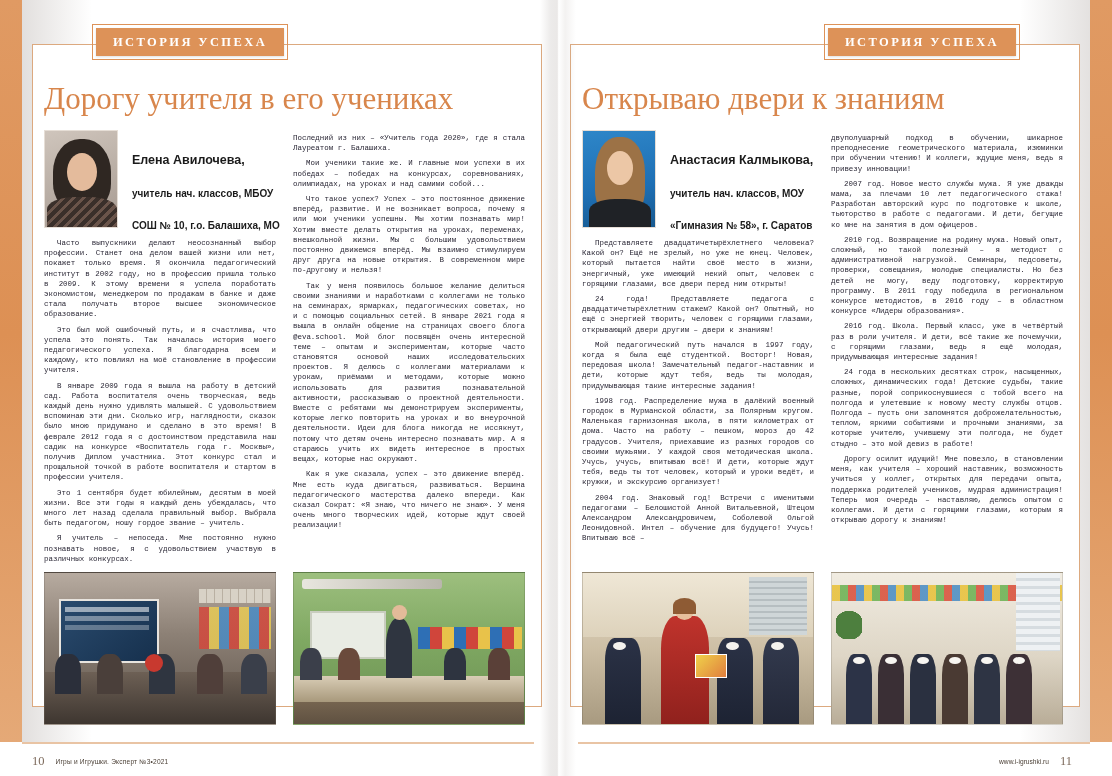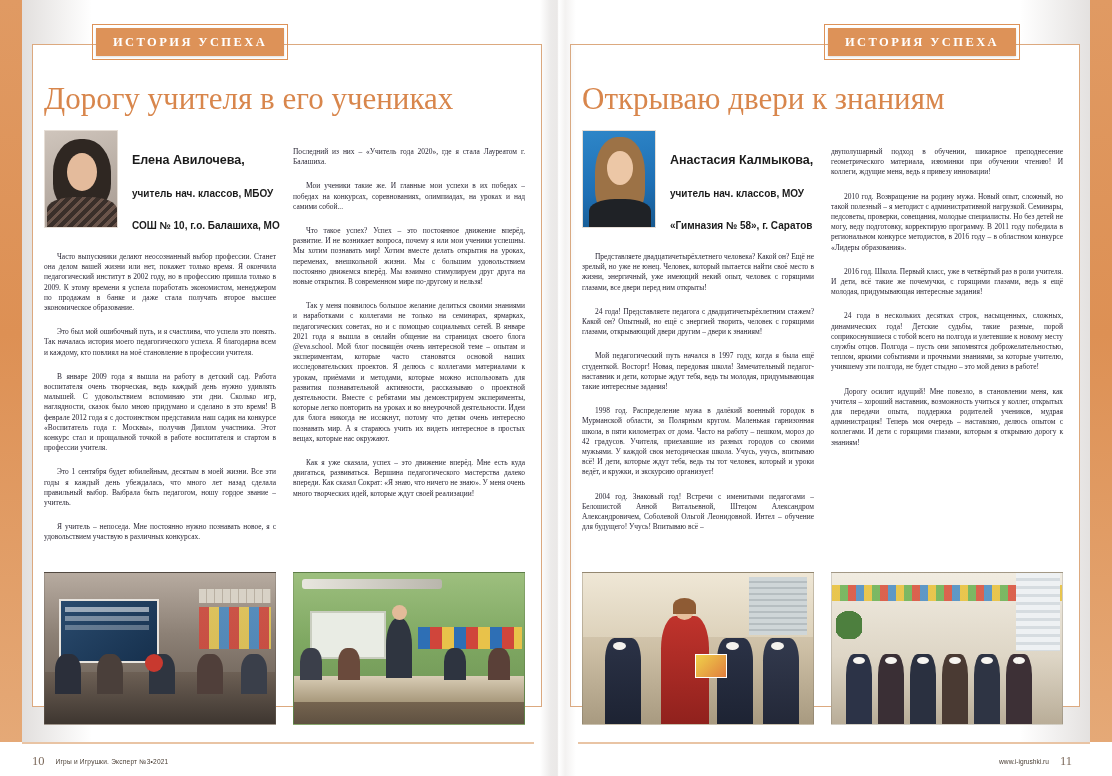--- a/index.html
+++ b/index.html
@@ -196,27 +196,27 @@
     top: 0;
     display: flex;
     gap: 17px;
   }
   .page-left  .cols { left: 44px; width: 482px; }
   .page-right .cols { left: 26px; width: 482px; }
 
   .col { width: 232px; }
 
   .col p, .col .para {
-    font-family: Liberation Serif, serif;
+    font-family: Liberation Mono, monospace;
     font-size: 7.45px;
     line-height: 10.2px;
     color: #221f2e;
     text-align: justify;
     text-justify: inter-word;
-    margin: 14px 0 5px 0;
+    margin: 0 0 5px 0;
     text-indent: 13px;
     hyphens: auto;
   }
   .col .para.no-indent { text-indent: 0; }
 
   
   .col-a { padding-top: 238px; }
   .col-b { padding-top: 133px; }
 
   
@@ -472,20 +472,21 @@
     <div class="cols">
       <div class="col col-a">
         <p class="para">Представляете двадцатичетырёхлетнего человека? Какой он? Ещё не зрелый, но уже не юнец. Человек, который пытается найти своё место в жизни, энергичный, уже имеющий некий опыт, человек с горящими глазами, все двери перед ним открыты!</p>
         <p class="para">24 года! Представляете педагога с двадцатичетырёхлетним стажем? Какой он? Опытный, но ещё с энергией творить, человек с горящими глазами, открывающий двери другим – двери к знаниям!</p>
         <p class="para">Мой педагогический путь начался в 1997 году, когда я была ещё студенткой. Восторг! Новая, передовая школа! Замечательный педагог-наставник и дети, которые ждут тебя, ведь ты молодая, придумывающая такие интересные задания!</p>
         <p class="para">1998 год. Распределение мужа в далёкий военный городок в Мурманской области, за Полярным кругом. Маленькая гарнизонная школа, в пяти километрах от дома. Часто на работу – пешком, мороз до 42 градусов. Учителя, приехавшие из разных городов со своими мужьями. У каждой своя методическая школа. Учусь, учусь, впитываю всё! И дети, которые ждут тебя, ведь ты тот человек, который и уроки ведёт, и кружки, и экскурсию организует!</p>
         <p class="para">2004 год. Знаковый год! Встречи с именитыми педагогами – Белошистой Анной Витальевной, Штецом Александром Александровичем, Соболевой Ольгой Леонидовной. Интел – обучение для будущего! Учусь! Впитываю всё –</p>
       </div>
       <div class="col col-b">
         <p class="para no-indent">двуполушарный подход в обучении, шикарное преподнесение геометрического материала, изюминки при обучении чтению! И коллеги, ждущие меня, ведь я привезу инновации!</p>
+        <p class="para">2007 год. Новое место службы мужа. Я уже дважды мама, за плечами 10 лет педагогического стажа! Разработан авторский курс по подготовке к школе, тьюторство в работе с педагогами. И дети, бегущие ко мне на занятия в дом офицеров.</p>
         <p class="para">2010 год. Возвращение на родину мужа. Новый опыт, сложный, но такой полезный – я методист с административной нагрузкой. Семинары, педсоветы, проверки, совещания, молодые специалисты. Но без детей не могу, веду подготовку, корректирую программу. В 2011 году победила в региональном конкурсе методистов, в 2016 году – в областном конкурсе «Лидеры образования».</p>
         <p class="para">2016 год. Школа. Первый класс, уже в четвёртый раз в роли учителя. И дети, всё такие же почемучки, с горящими глазами, ведь я ещё молодая, придумывающая интересные задания!</p>
         <p class="para">24 года в нескольких десятках строк, насыщенных, сложных, динамических года! Детские судьбы, такие разные, порой соприкоснувшиеся с тобой всего на полгода и улетевшие к новому месту службы отцов. Полгода – пусть они запомнятся доброжелательностью, теплом, яркими событиями и прочными знаниями, за которые учителю, учившему эти полгода, не будет стыдно – это мой девиз в работе!</p>
         <p class="para">Дорогу осилит идущий! Мне повезло, в становлении меня, как учителя – хороший наставник, возможность учиться у коллег, открытых для передачи опыта, поддержка родителей учеников, мудрая администрация! Теперь моя очередь – наставляю, делюсь опытом с коллегами. И дети с горящими глазами, которым я открываю дорогу к знаниям!</p>
       </div>
     </div>
 
     <div class="photos">
       <div class="photo ph3">
         <div class="wall"></div>

